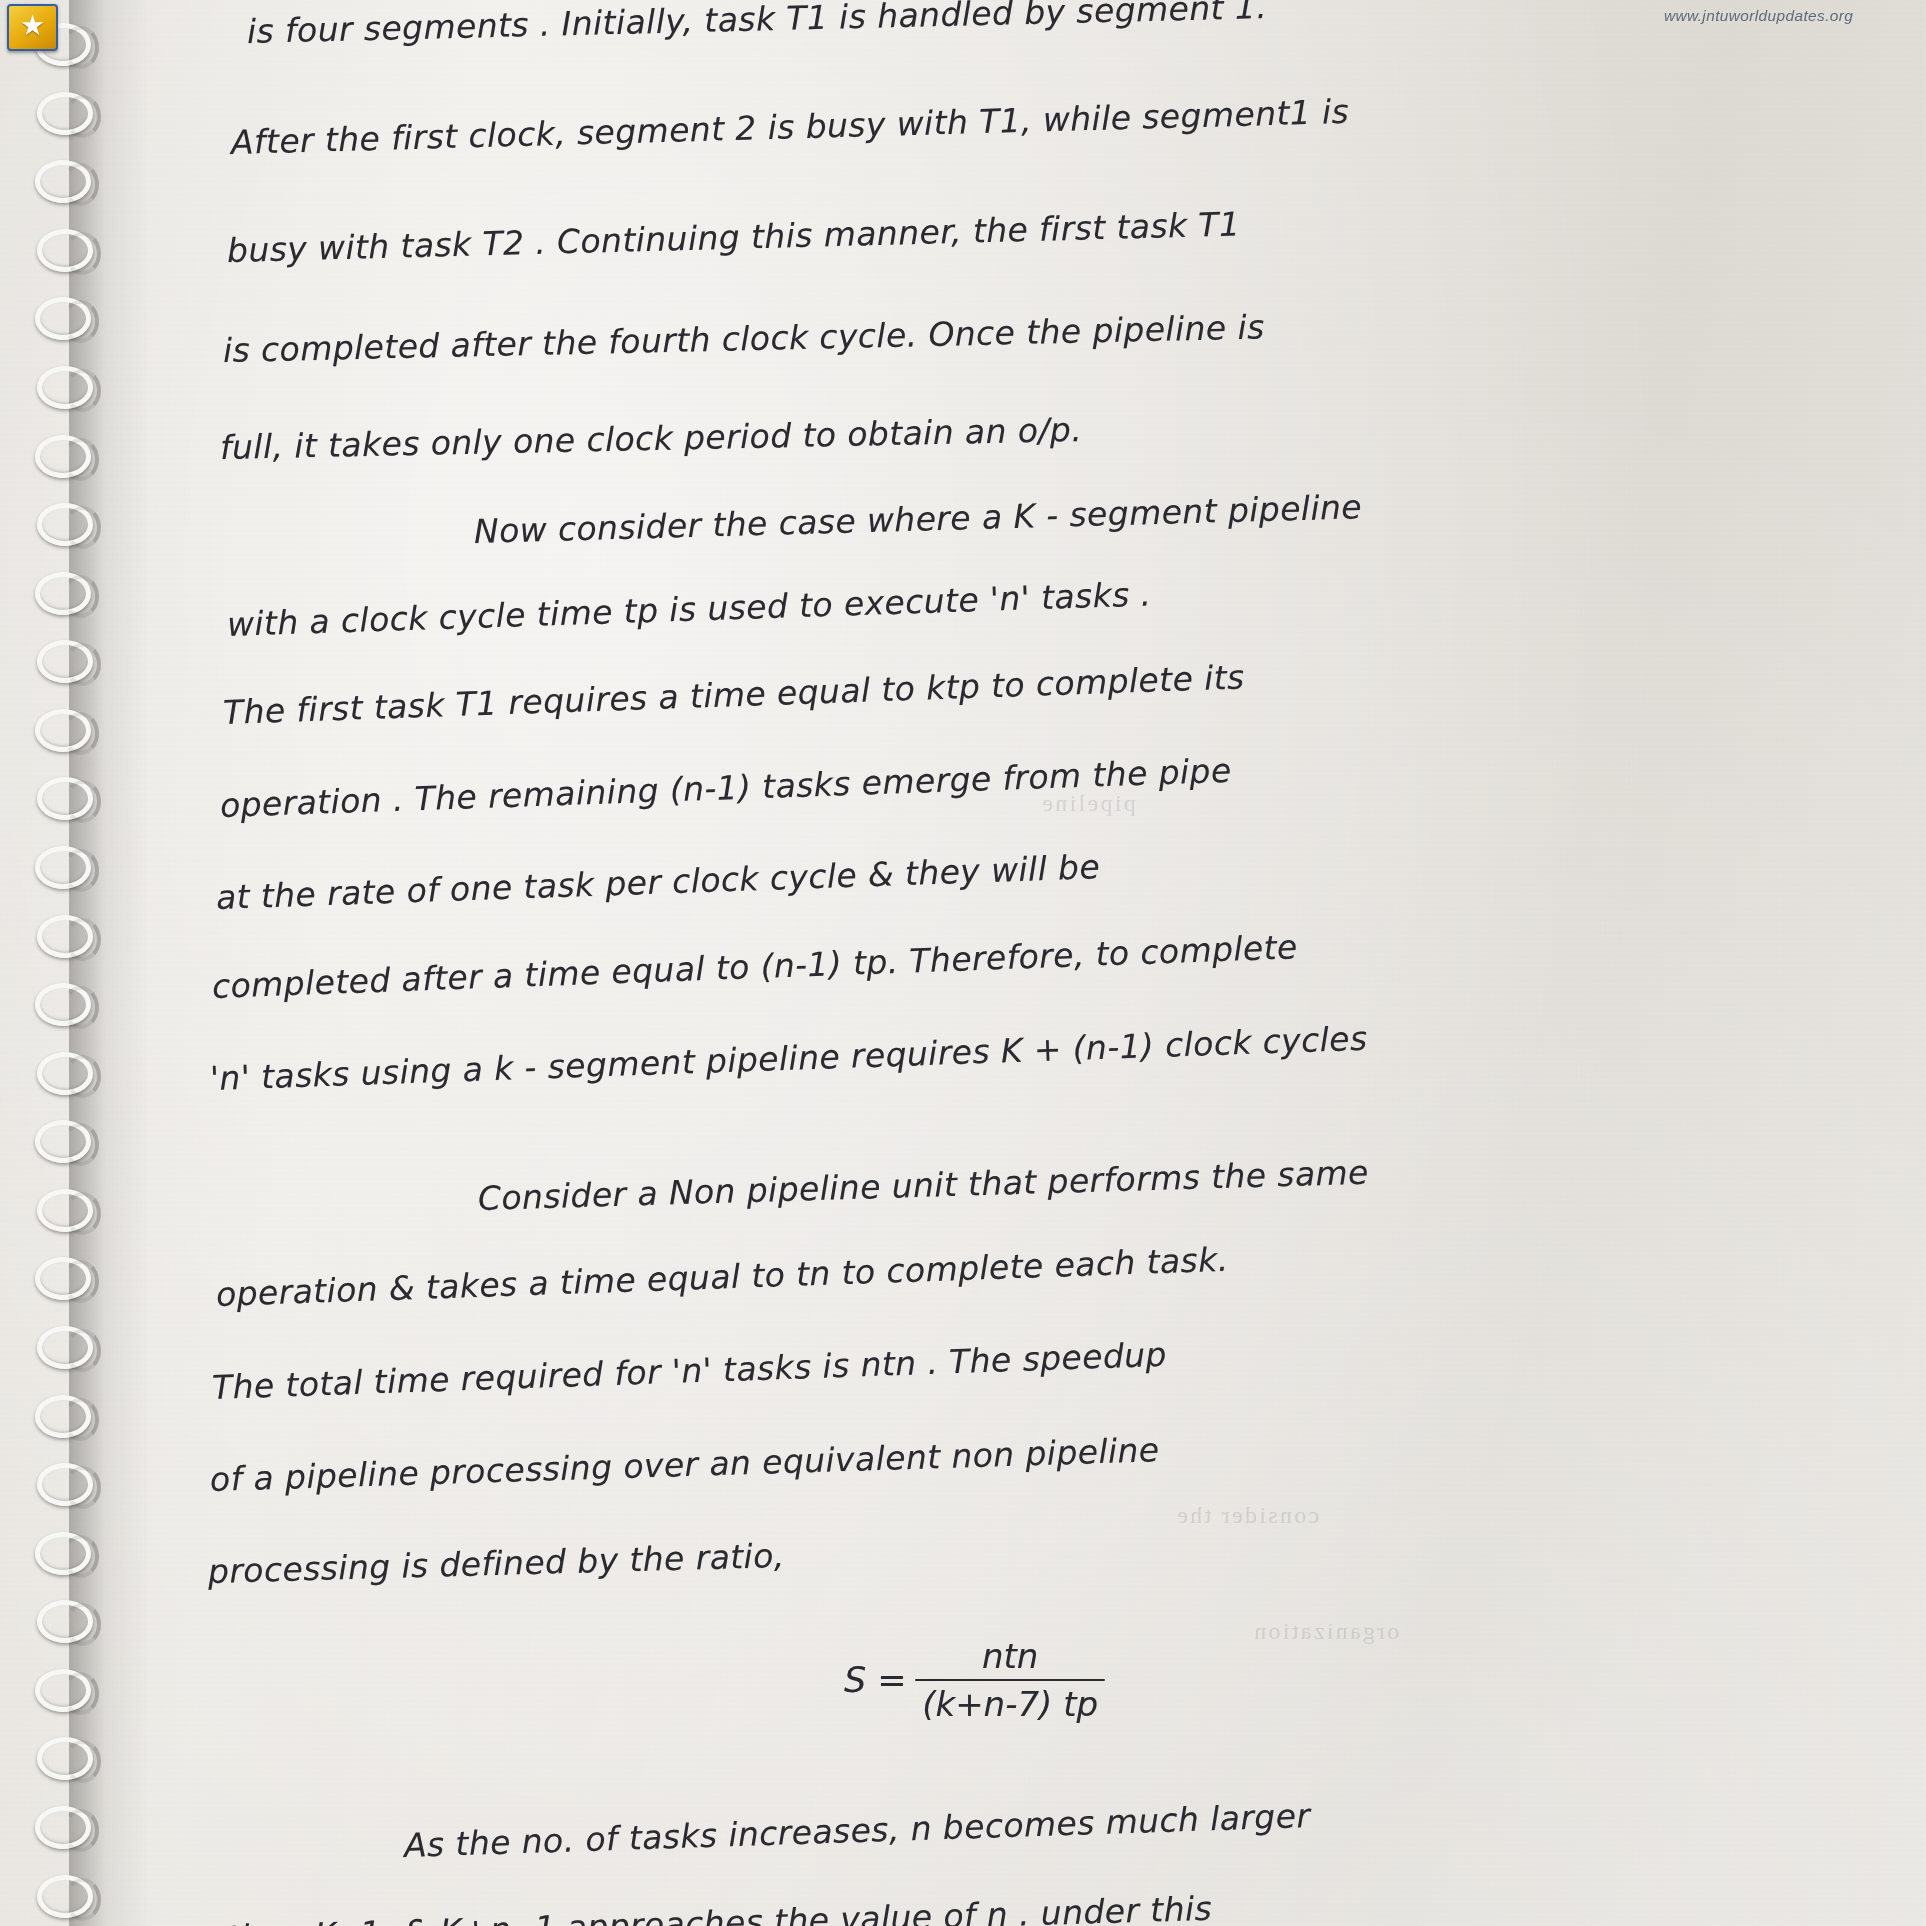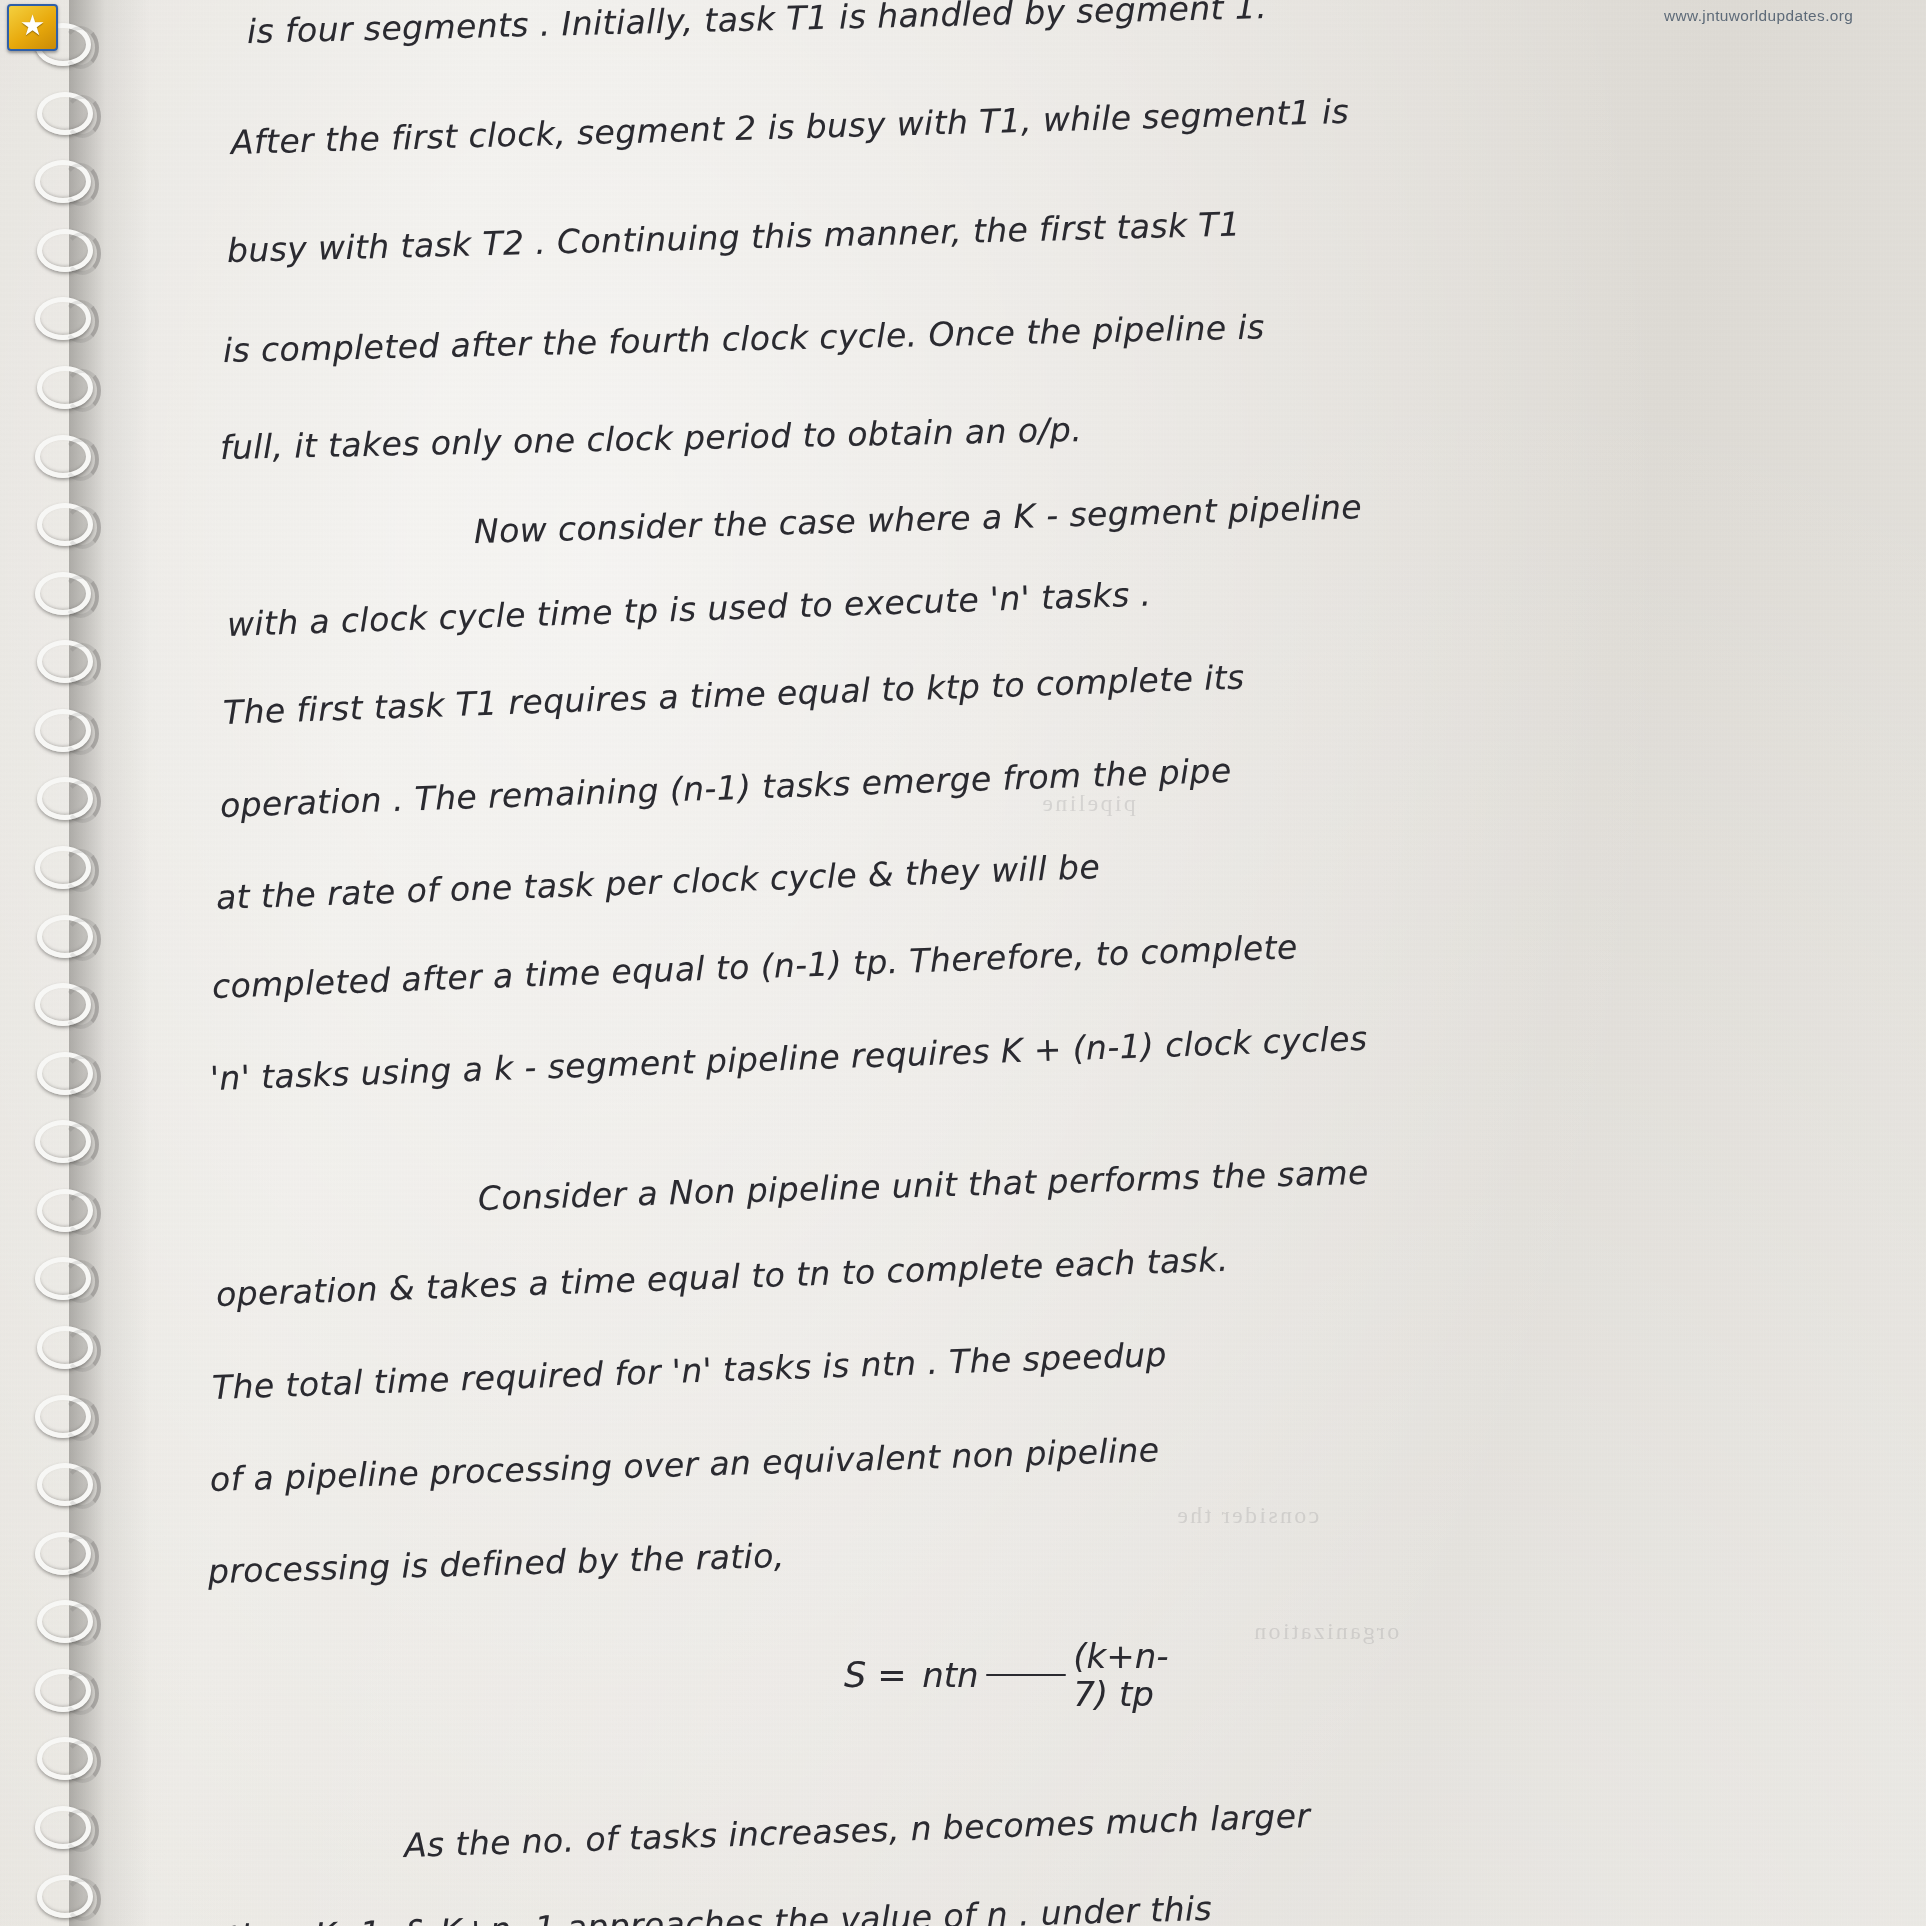--- a/index.html
+++ b/index.html
@@ -106,39 +106,41 @@
     font-family: "DejaVu Sans", sans-serif;
     font-style: italic;
     display: flex;
     align-items: center;
     gap: 8.5px;
     text-shadow: 0.2px 0.2px 0 rgba(40,40,48,0.25);
   }
   .eq .lead { font-size: 35px; }
   .frac {
     display: inline-flex;
+    flex-direction: column;
     align-items: center;
     line-height: 1.12;
   }
   .frac .num, .frac .den { font-size: 34px; padding: 0 7px; }
   .frac .bar {
     width: 100%;
     height: 1.9px;
     background: #2a2a30;
     margin: 3.9px 0;
     border-radius: 1.2px;
   }
 
   
   .wm {
     position: absolute;
     font-family: "Liberation Sans", sans-serif;
     color: #5d6a78;
     font-size: 15.4px;
     letter-spacing: 0.4px;
+    font-style: italic;
   }
 
   .logo {
     position: absolute;
     left: 7px;
     top: 3.9px;
     width: 51px;
     height: 47px;
   }
   .logo .badge {

